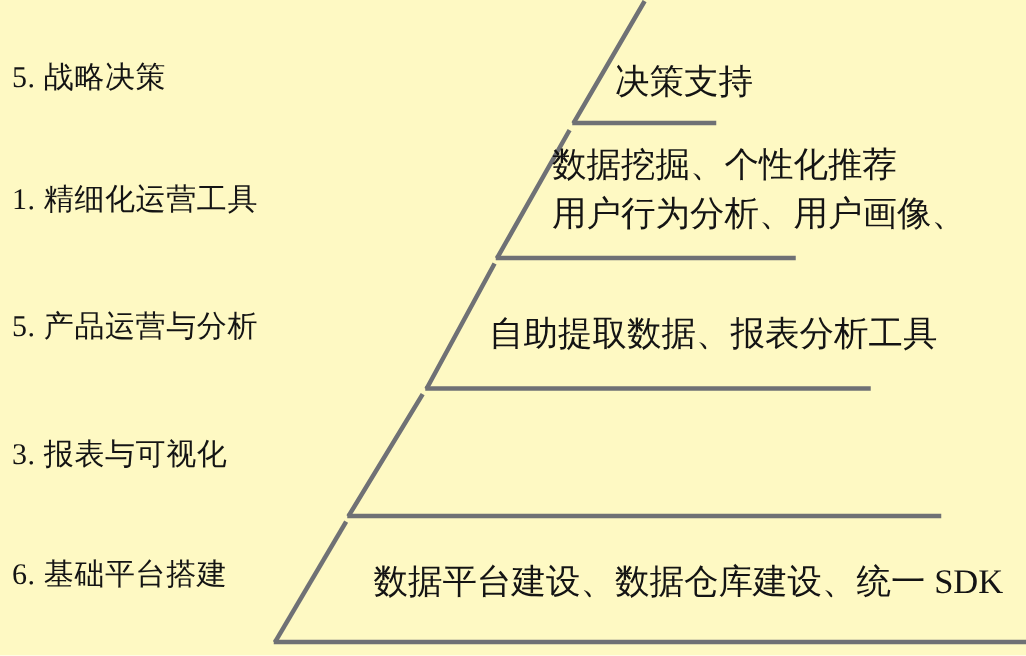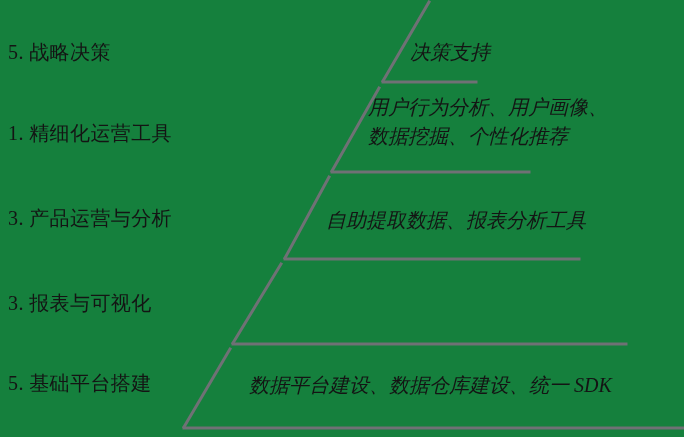--- a/index.html
+++ b/index.html
@@ -8,45 +8,44 @@
     background: #ffffff;
   }
   body {
     font-family: "Liberation Serif", "DejaVu Serif", serif;
     color: #111111;
   }
   #stage {
     position: relative;
     width: 684px;
     height: 437px;
-    background: #15803d;
+    background: #fef9c3;
     overflow: hidden;
   }
   #pyramid-svg {
     position: absolute;
     left: 0;
     top: 0;
     width: 684px;
     height: 437px;
   }
   .tier-label {
     position: absolute;
     font-size: 20px;
     line-height: 1.25;
     letter-spacing: 0.4px;
     white-space: nowrap;
     color: #141414;
   }
   .tier-content {
     position: absolute;
-    font-size: 20px;
+    font-size: 23px;
     line-height: 1.45;
     color: #141414;
     white-space: nowrap;
-    font-style: italic;
   }
   .tier-content.two-line {
     white-space: normal;
     width: 290px;
   }
   
   .lbl-5 { left: 8px;  top: 40px; }
   .txt-5 { left: 410px; top: 38px; }
   
   .lbl-4 { left: 8px;  top: 121px; }
@@ -81,25 +80,25 @@
       <line x1="233" y1="344" x2="626" y2="344"></line>
       <line x1="184" y1="428" x2="684" y2="428"></line>
     </g>
   </svg>
 
   <div class="tier-label lbl-5">5. 战略决策</div>
   <div class="tier-content txt-5">决策支持</div>
 
   <div class="tier-label lbl-4">1. 精细化运营工具</div>
   <div class="tier-content two-line txt-4">
+    <div>数据挖掘、个性化推荐</div>
     <div>用户行为分析、用户画像、</div>
-    <div>数据挖掘、个性化推荐</div>
   </div>
 
-  <div class="tier-label lbl-3">3. 产品运营与分析</div>
+  <div class="tier-label lbl-3">5. 产品运营与分析</div>
   <div class="tier-content txt-3">自助提取数据、报表分析工具</div>
 
   <div class="tier-label lbl-2">3. 报表与可视化</div>
 
-  <div class="tier-label lbl-1">5. 基础平台搭建</div>
+  <div class="tier-label lbl-1">6. 基础平台搭建</div>
   <div class="tier-content txt-1">数据平台建设、数据仓库建设、统一 SDK</div>
 
 </div>
 
 </body></html>

